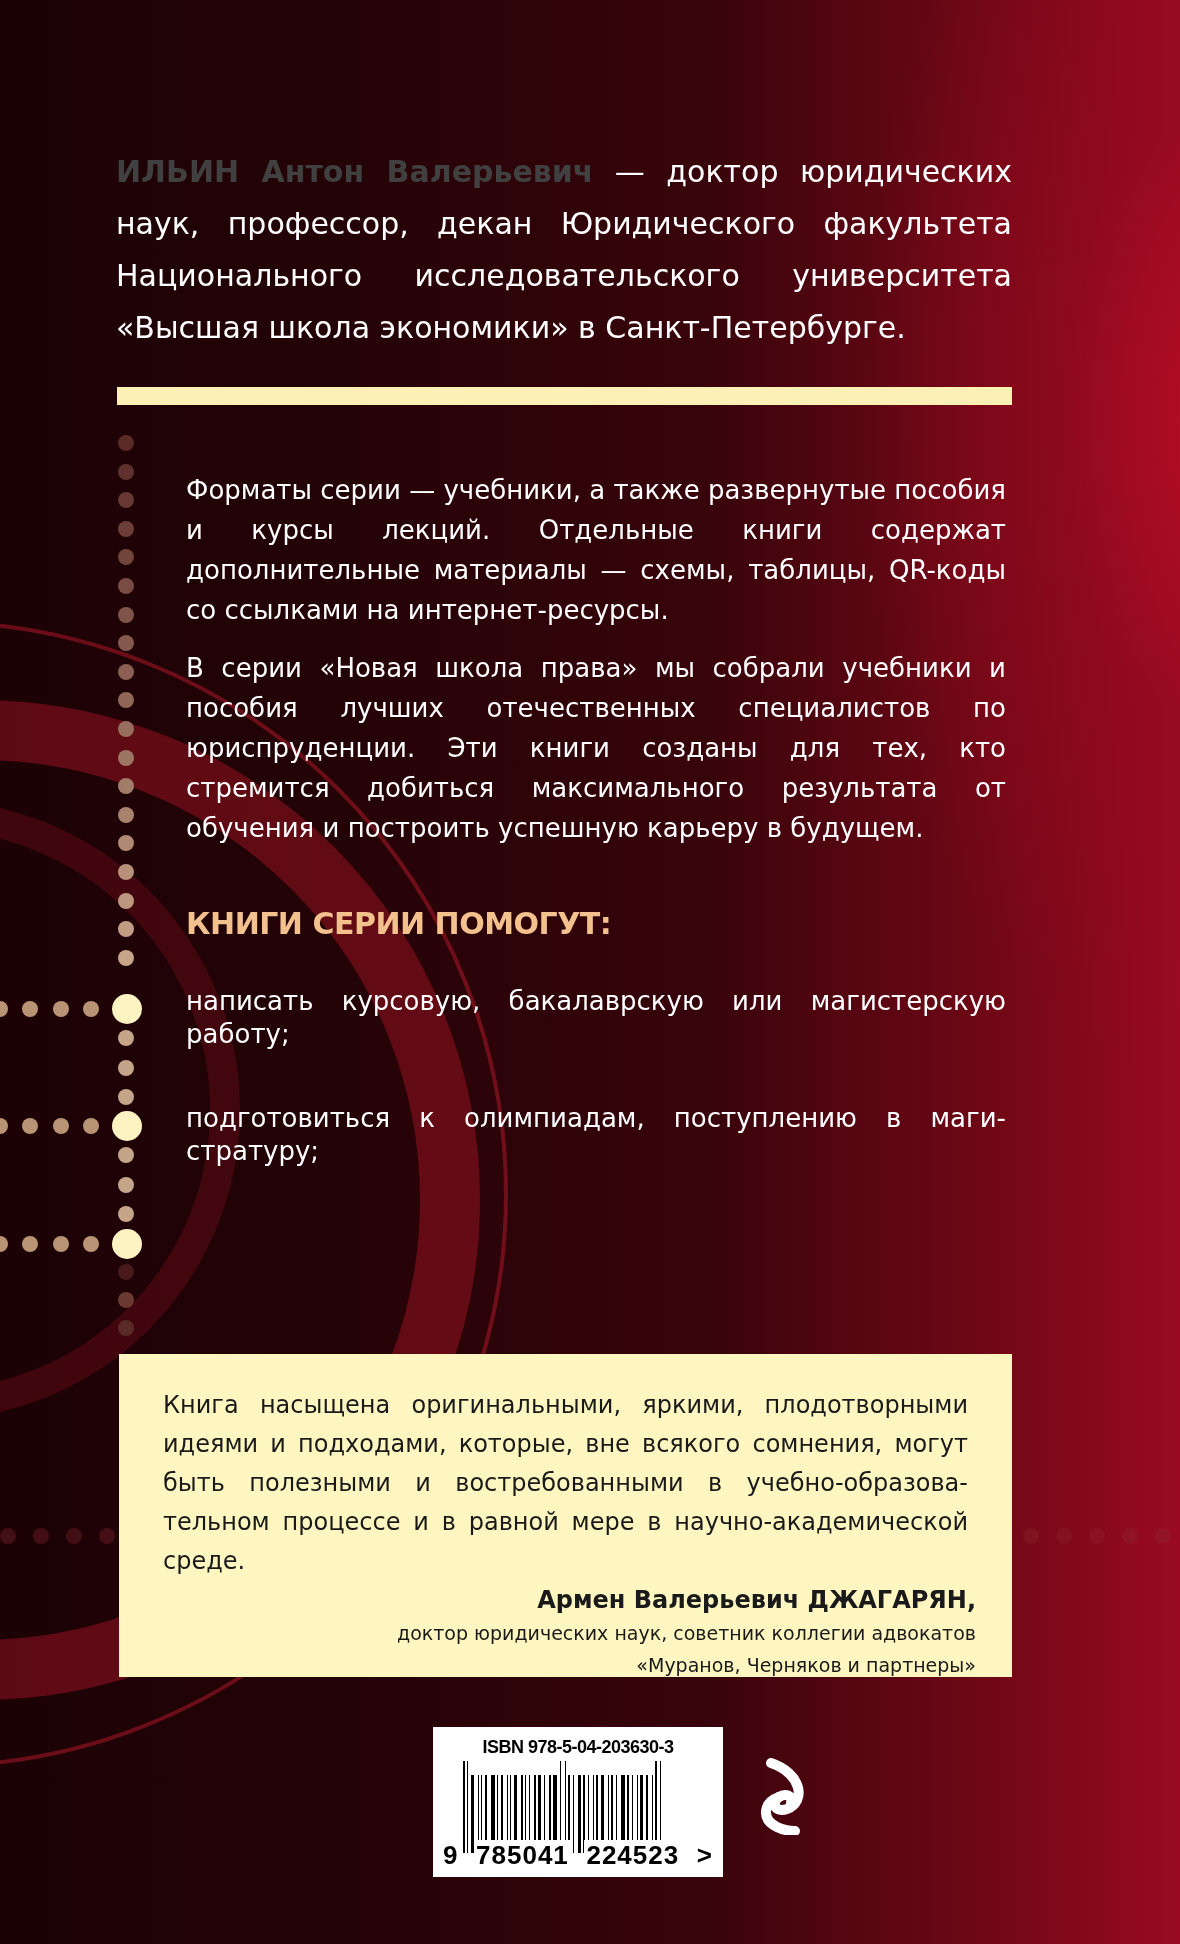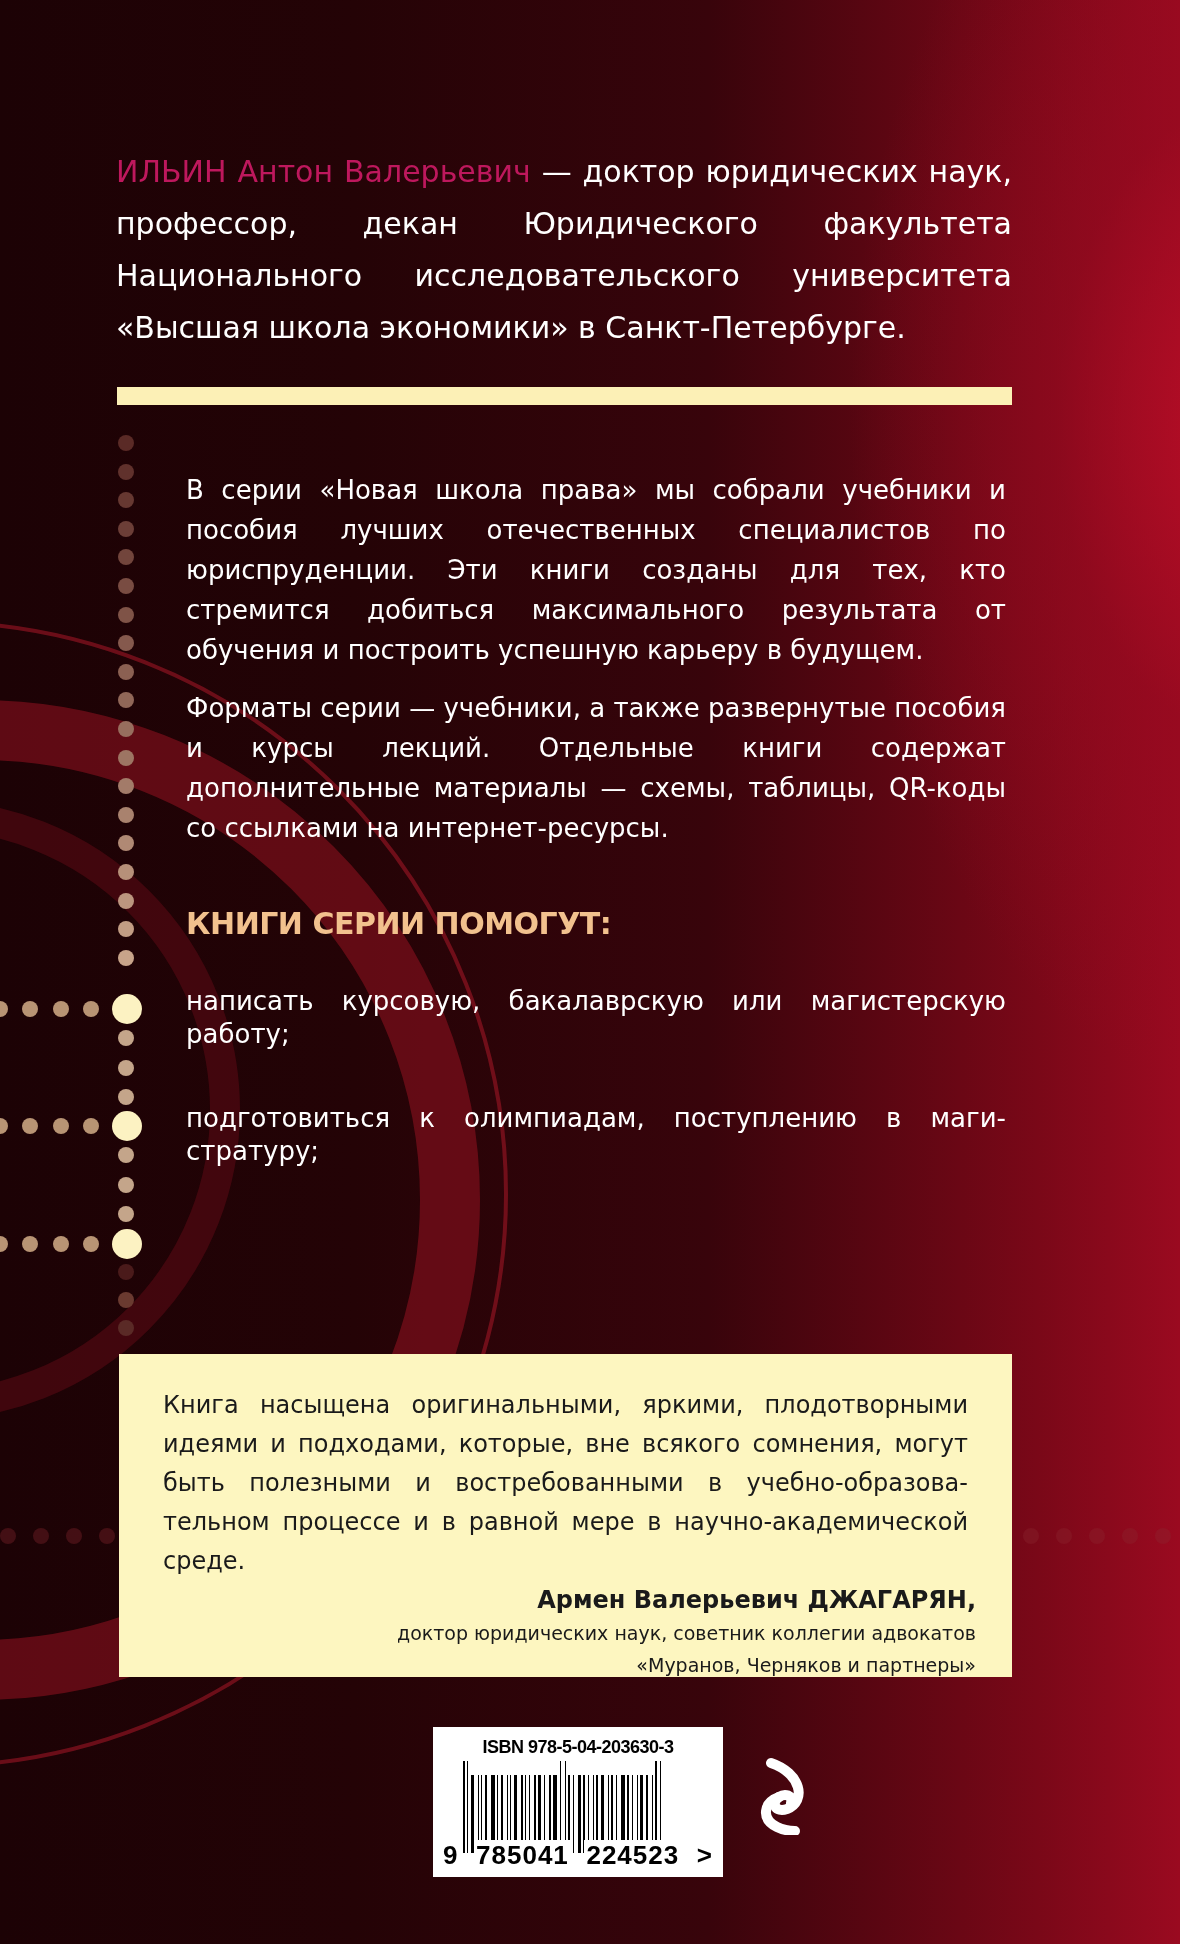--- a/index.html
+++ b/index.html
@@ -20,21 +20,21 @@
   .dot.big { width: 30px; height: 30px; background: #fcf2c2; }
   .dot.small { width: 16px; height: 16px; }
 
   .content { position: absolute; inset: 0; }
 
   .bio {
     position: absolute; left: 116px; top: 146px; width: 896px;
     color: #ffffff; font-size: 30px; line-height: 52px; text-align: justify;
     text-align-last: left;
   }
-  .bio .author-name { color: #be185d; font-weight: normal; }
+  .bio .author-name { color: #404040; font-weight: bold; }
 
   .yellow-bar { position: absolute; left: 117px; top: 387px; width: 895px; height: 18px; background: #fcf0b6; }
 
   .intro {
     position: absolute; left: 186px; top: 470px; width: 820px;
     color: #ffffff; font-size: 26px; line-height: 40px; text-align: justify;
   }
   .intro p { margin: 0 0 18px 0; }
 
   .helps-heading {
@@ -166,22 +166,22 @@
 
 <div class="content">
 
   <div class="bio">
     <span class="author-name">ИЛЬИН Антон Валерьевич</span><span> — доктор юридических наук, профессор, декан Юридического факультета Национального исследовательского университета «Высшая школа экономики» в Санкт-Петербурге.</span>
   </div>
 
   <div class="yellow-bar"></div>
 
   <div class="intro">
+    <p>Форматы серии — учебники, а также развернутые пособия и курсы лекций. Отдельные книги содержат дополнительные материалы — схемы, таблицы, QR-коды со ссылками на интернет-ресурсы.</p>
     <p>В серии «Новая школа права» мы собрали учебники и пособия лучших отечественных специалистов по юриспруденции. Эти книги созданы для тех, кто стремится добиться максимального результата от обучения и построить успешную карьеру в будущем.</p>
-    <p>Форматы серии — учебники, а также развернутые пособия и курсы лекций. Отдельные книги содержат дополнительные материалы — схемы, таблицы, QR-коды со ссылками на интернет-ресурсы.</p>
   </div>
 
   <div class="helps-heading">КНИГИ СЕРИИ ПОМОГУТ:</div>
 
   <div class="bullet" style="top:985px;">написать курсовую, бакалаврскую или магистерскую работу;</div>
   <div class="bullet" style="top:1102px;">подготовиться к олимпиадам, поступлению в маги­стратуру;</div>
 
   <div class="quote-box">
     <p class="quote-text">Книга насыщена оригинальными, яркими, плодотворными идеями и подходами, которые, вне всякого сомнения, могут быть полезными и востребованными в учебно-образова­тельном процессе и в равной мере в научно-академической среде.</p>
     <div class="quote-author">Армен Валерьевич ДЖАГАРЯН,</div>

